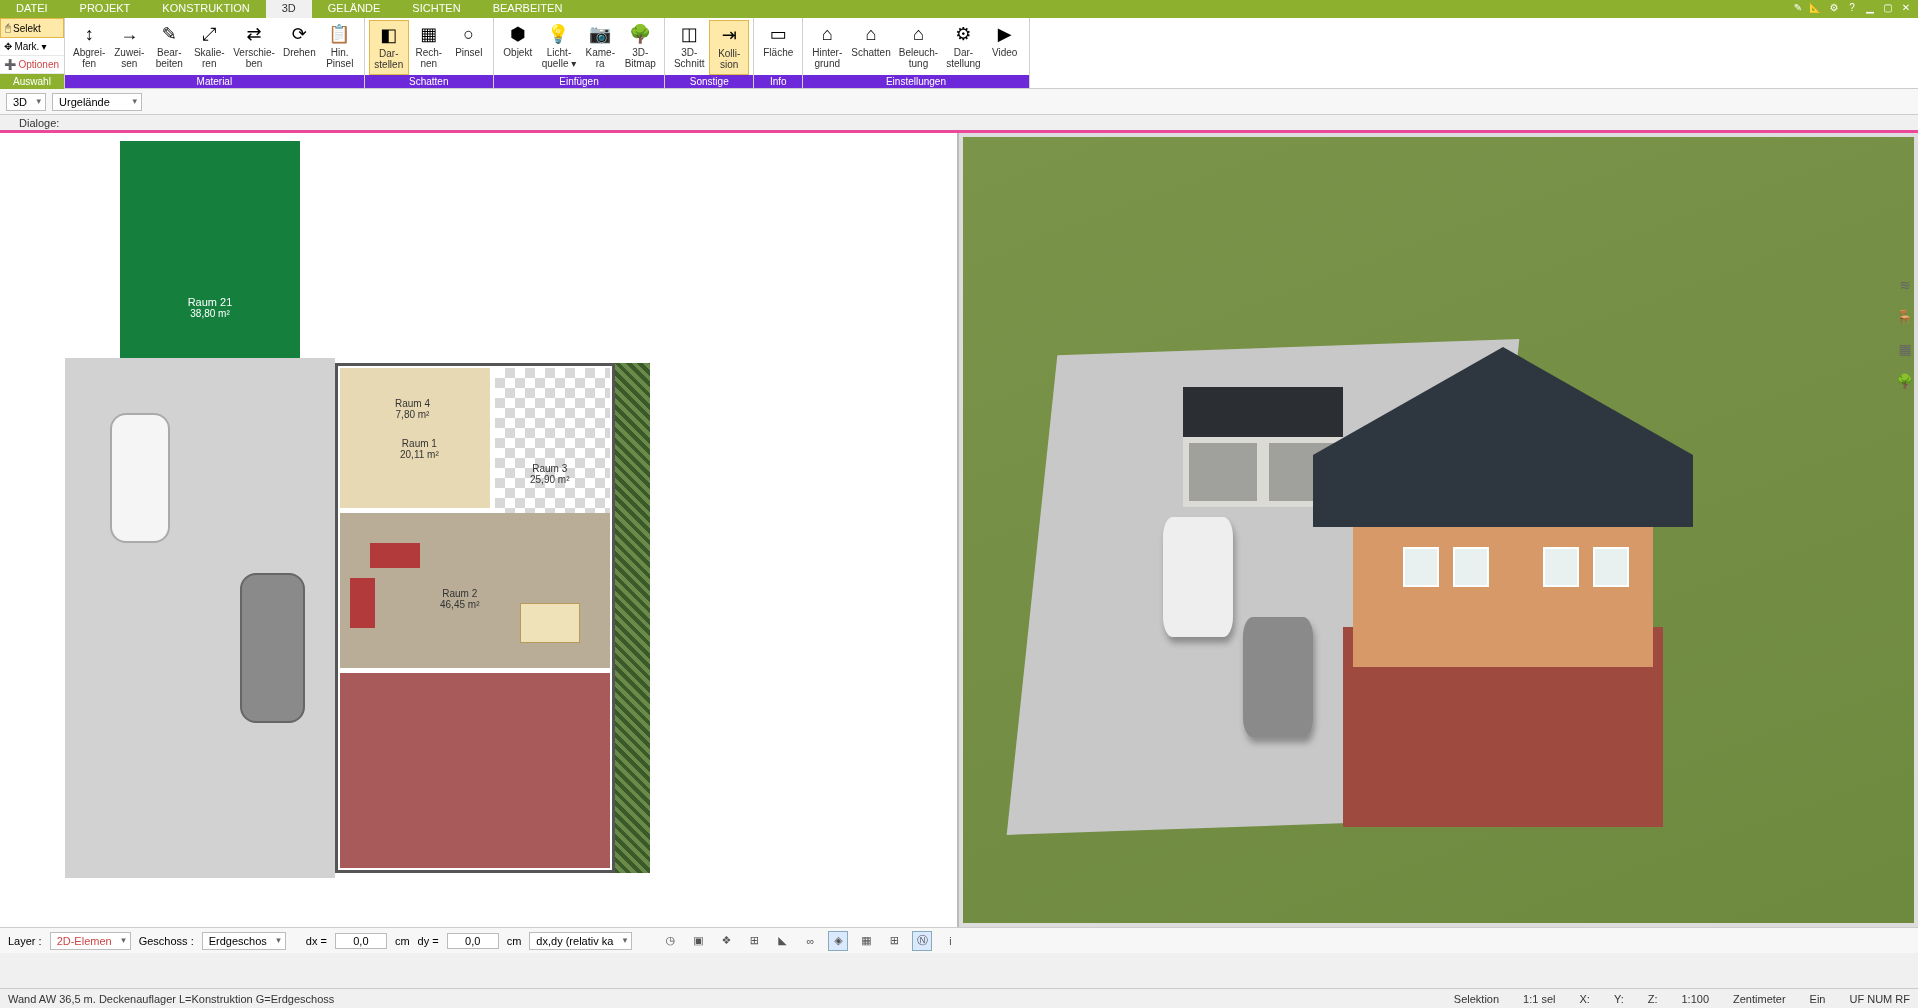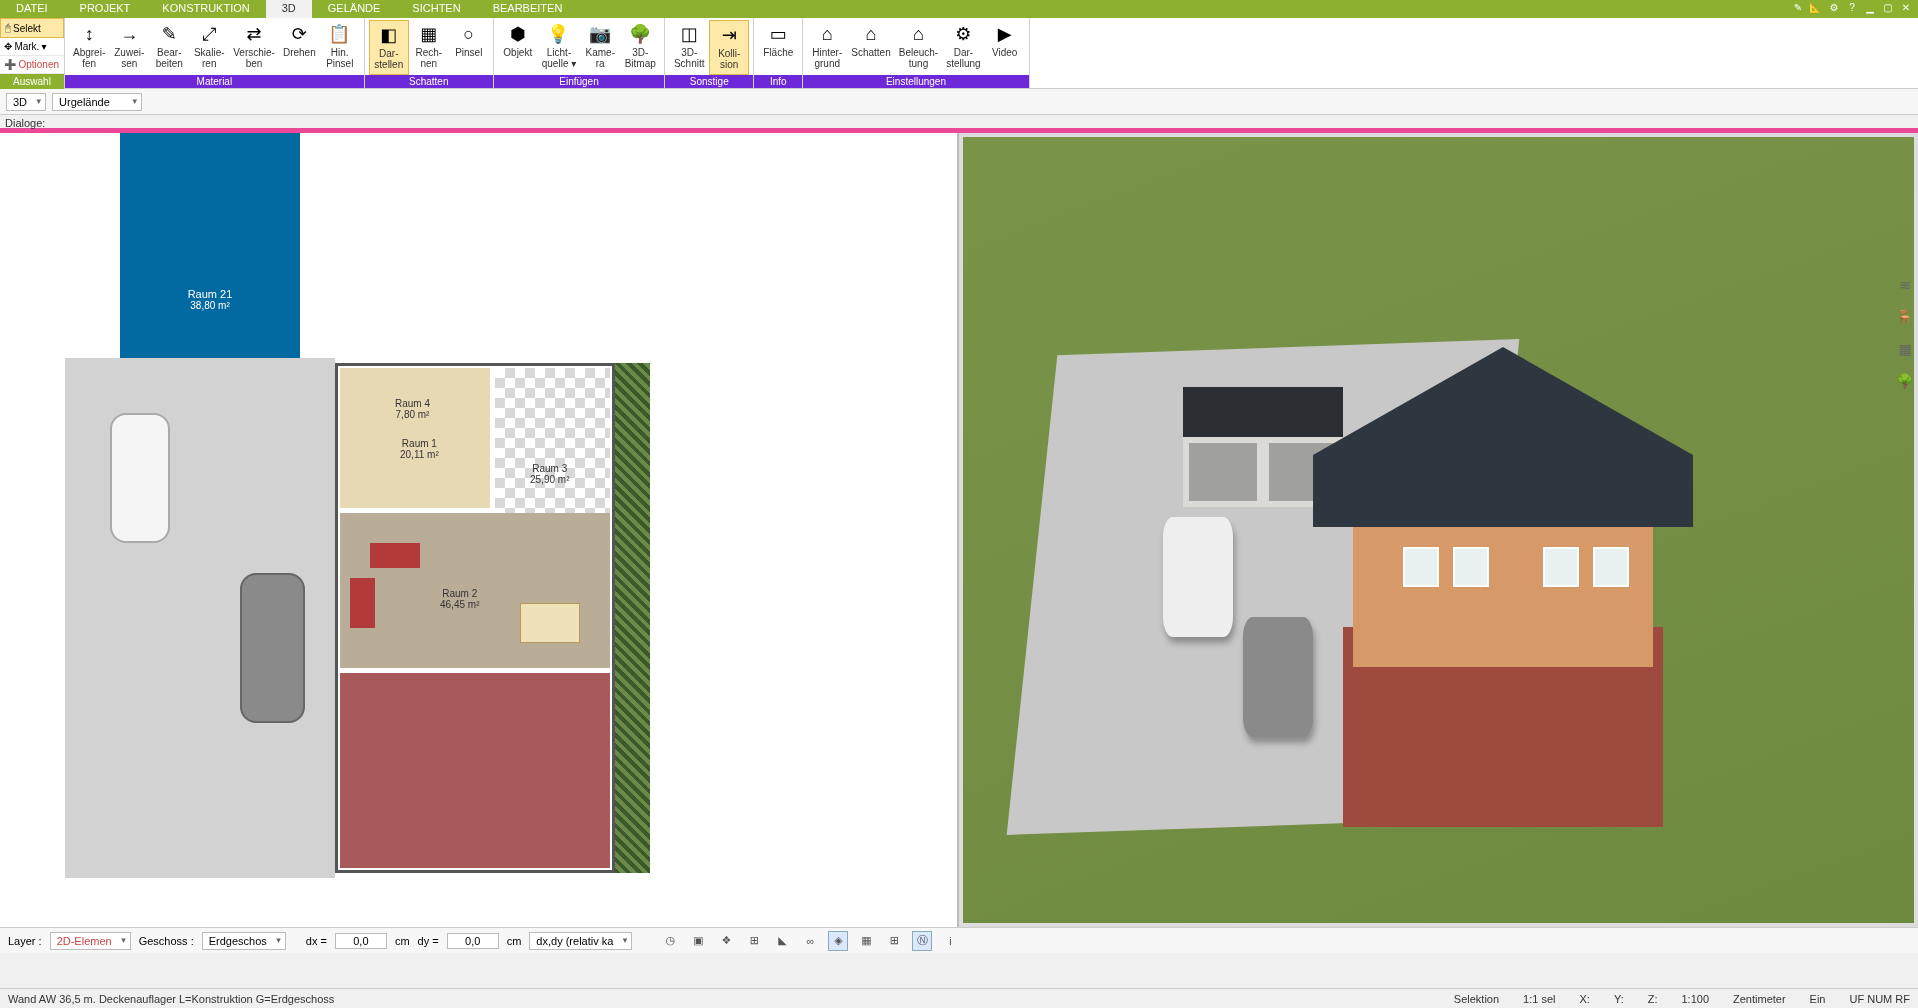--- a/index.html
+++ b/index.html
@@ -23,32 +23,32 @@
 .ribbon-btn { display: flex; flex-direction: column; align-items: center; padding: 2px 4px; cursor: pointer; min-width: 40px; }
 .ribbon-btn.active { background:#ffe9a8; border:1px solid #e0b84a; }
 .ribbon-icon { width: 24px; height: 24px; display: inline-flex; align-items: center; justify-content: center; font-size: 18px; margin-bottom: 1px; }
 .ribbon-label { font-size: 10px; text-align: center; line-height: 1.1; color:#333; white-space: pre-line; }
 .ribbon-title { background: #6d28d9; color: #fff; text-align: center; font-size: 10px; padding: 1px 0; }
 
 
 .subbar { display: flex; align-items: center; height: 26px; background: #f7f7f7; border-bottom: 1px solid #ccc; padding: 0 6px; gap:6px; }
 .combo { border:1px solid #bcbcbc; background:#fff; padding:2px 18px 2px 6px; font-size:11px; position:relative; min-width:90px; }
 .combo::after { content:"▾"; position:absolute; right:4px; top:2px; color:#666; font-size:9px;}
-.dialog-bar { height:18px; background:#f0f0f0; border-bottom:5px solid #ec4899; padding:2px 5px; font-size:11px; color:#333;}
+.dialog-bar { height:18px; background:#f0f0f0; border-bottom:3px solid #ec4899; padding:2px 19px; font-size:11px; color:#333;}
 
 
 .workspace { flex: 1; display: flex; background: #ddd; position: relative; }
 .pane { background: #fff; position: relative; overflow: hidden; }
 .pane-left { width: 50%; border-right: 2px solid #bbb; }
 .pane-right { flex: 1; background:#7f9a4a; position:relative; margin:4px; }
 
 
 .floorplan { position:absolute; inset:0; background:#fff; }
 .driveway { position:absolute; left:65px; top:225px; width:270px; height:520px; background:#d2d2d2; }
-.garage-top { position:absolute; left:120px; top:0; width:180px; height:230px; background:#0369a1; color:#fff; display:flex; flex-direction:column; align-items:center; justify-content:flex-start; padding-top:155px; font-size:11px;}
+.garage-top { position:absolute; left:120px; top:8px; width:180px; height:230px; background:#15803d; color:#fff; display:flex; flex-direction:column; align-items:center; justify-content:flex-start; padding-top:155px; font-size:11px;}
 .car { position:absolute; border-radius:16px; }
 .car1 { left:110px; top:280px; width:60px; height:130px; background:#f5f5f5; border:2px solid #aaa;}
 .car2 { left:240px; top:440px; width:65px; height:150px; background:#8a8a8a; border:2px solid #666;}
 .house-outline { position:absolute; left:335px; top:230px; width:280px; height:510px; border:3px solid #555;}
 .r-room { position:absolute; font-size:10px; display:flex; align-items:flex-start; justify-content:center; padding-top:8px; color:#333;}
 .r1 { left:340px; top:235px; width:150px; height:140px; background:#e8d9b5; }
 .r3 { left:495px; top:235px; width:115px; height:195px; background:repeating-conic-gradient(#d8d8d8 0 25%, #fff 0 50%); background-size:20px 20px; }
 .r2 { left:340px; top:380px; width:270px; height:155px; background:#b9ad97; }
 .terrace { left:340px; top:540px; width:270px; height:195px; background:#a85a5a; }
 .sofa { position:absolute; background:#b23a3a; }

